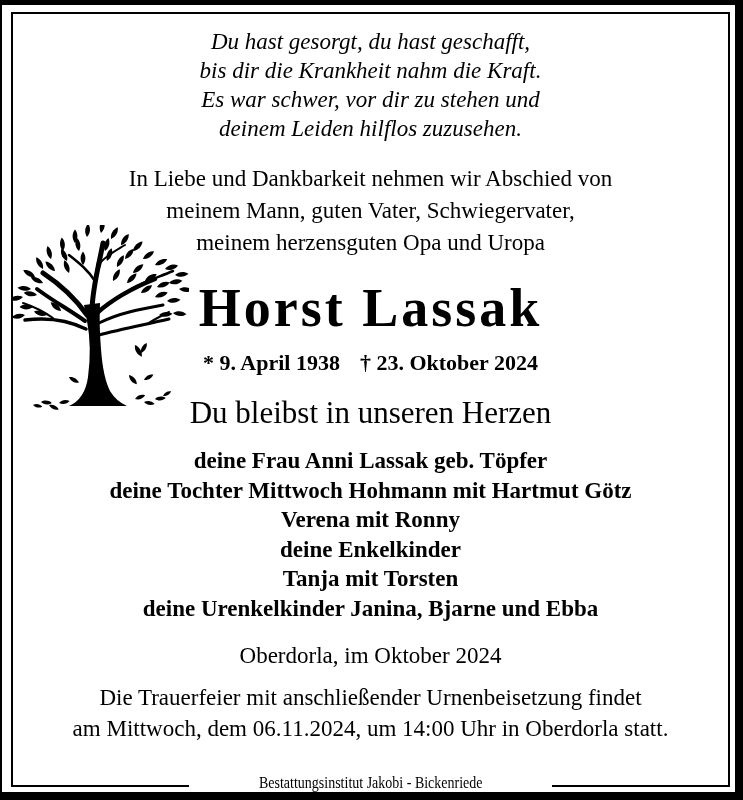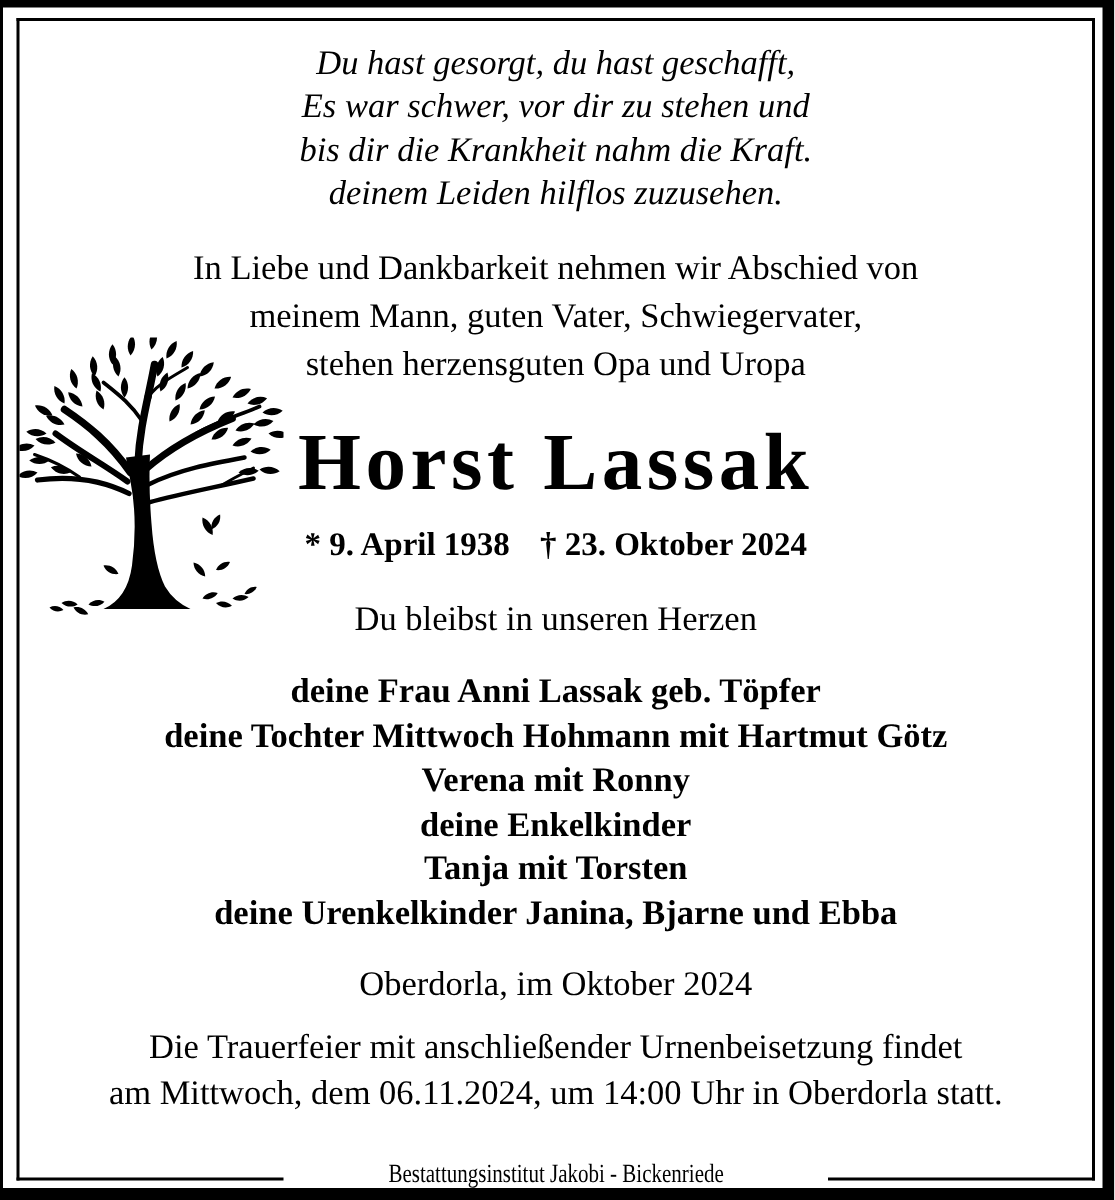--- a/index.html
+++ b/index.html
@@ -16,21 +16,21 @@
   .fh{
     display:inline-block;font-size:17.5px;line-height:1.05;white-space:nowrap;
     transform:scaleX(0.8);transform-origin:50% 100%;padding:0 42px;position:relative;bottom:-4px;background:transparent;
   }
   .content{position:absolute;left:13px;right:15px;top:14px;bottom:15px;text-align:center;padding-top:13px;z-index:2;}
   .poem{font-style:italic;font-size:23px;line-height:29px;}
   .intro{margin-top:20px;font-size:23px;line-height:32px;}
   .name{margin-top:16px;font-size:54px;font-weight:bold;letter-spacing:3px;line-height:66px;white-space:nowrap;}
   .dates{margin-top:8px;font-size:22px;font-weight:bold;line-height:27px;}
   .dates .sep{display:inline-block;width:20px;}
-  .remember{margin-top:22px;font-size:23px;line-height:29px;}
+  .remember{margin-top:22px;font-size:31px;line-height:29px;}
   .mourners{margin-top:19px;font-size:23px;font-weight:bold;line-height:29.5px;}
   .place{margin-top:19px;font-size:23px;line-height:28px;}
   .funeral{margin-top:12px;font-size:23px;line-height:31px;}
   .tree{position:absolute;left:13px;top:225px;width:176px;height:186px;z-index:1;}
 </style>
 </head>
 <body>
 
 <div class="page">
 
@@ -117,29 +117,29 @@
     <use href="#leaf" transform="translate(122,174) rotate(70) scale(0.8)"></use>
     <use href="#leaf" transform="translate(131,177) rotate(100) scale(0.8)"></use>
     <use href="#leaf" transform="translate(142,174) rotate(85) scale(0.8)"></use>
     <use href="#leaf" transform="translate(150,171) rotate(60) scale(0.7)"></use>
   </svg>
 
   <div class="content">
 
     <div class="poem">
       <div>Du hast gesorgt, du hast geschafft,</div>
+      <div>bis dir die Krankheit nahm die Kraft.</div>
       <div>Es war schwer, vor dir zu stehen und</div>
-      <div>bis dir die Krankheit nahm die Kraft.</div>
       <div>deinem Leiden hilflos zuzusehen.</div>
     </div>
 
     <div class="intro">
       <div>In Liebe und Dankbarkeit nehmen wir Abschied von</div>
       <div>meinem Mann, guten Vater, Schwiegervater,</div>
-      <div>stehen herzensguten Opa und Uropa</div>
+      <div>meinem herzensguten Opa und Uropa</div>
     </div>
 
     <div class="name">Horst Lassak</div>
 
     <div class="dates">
       <span>* 9. April 1938</span><span class="sep"></span><span>† 23. Oktober 2024</span>
     </div>
 
     <div class="remember">Du bleibst in unseren Herzen</div>
 

